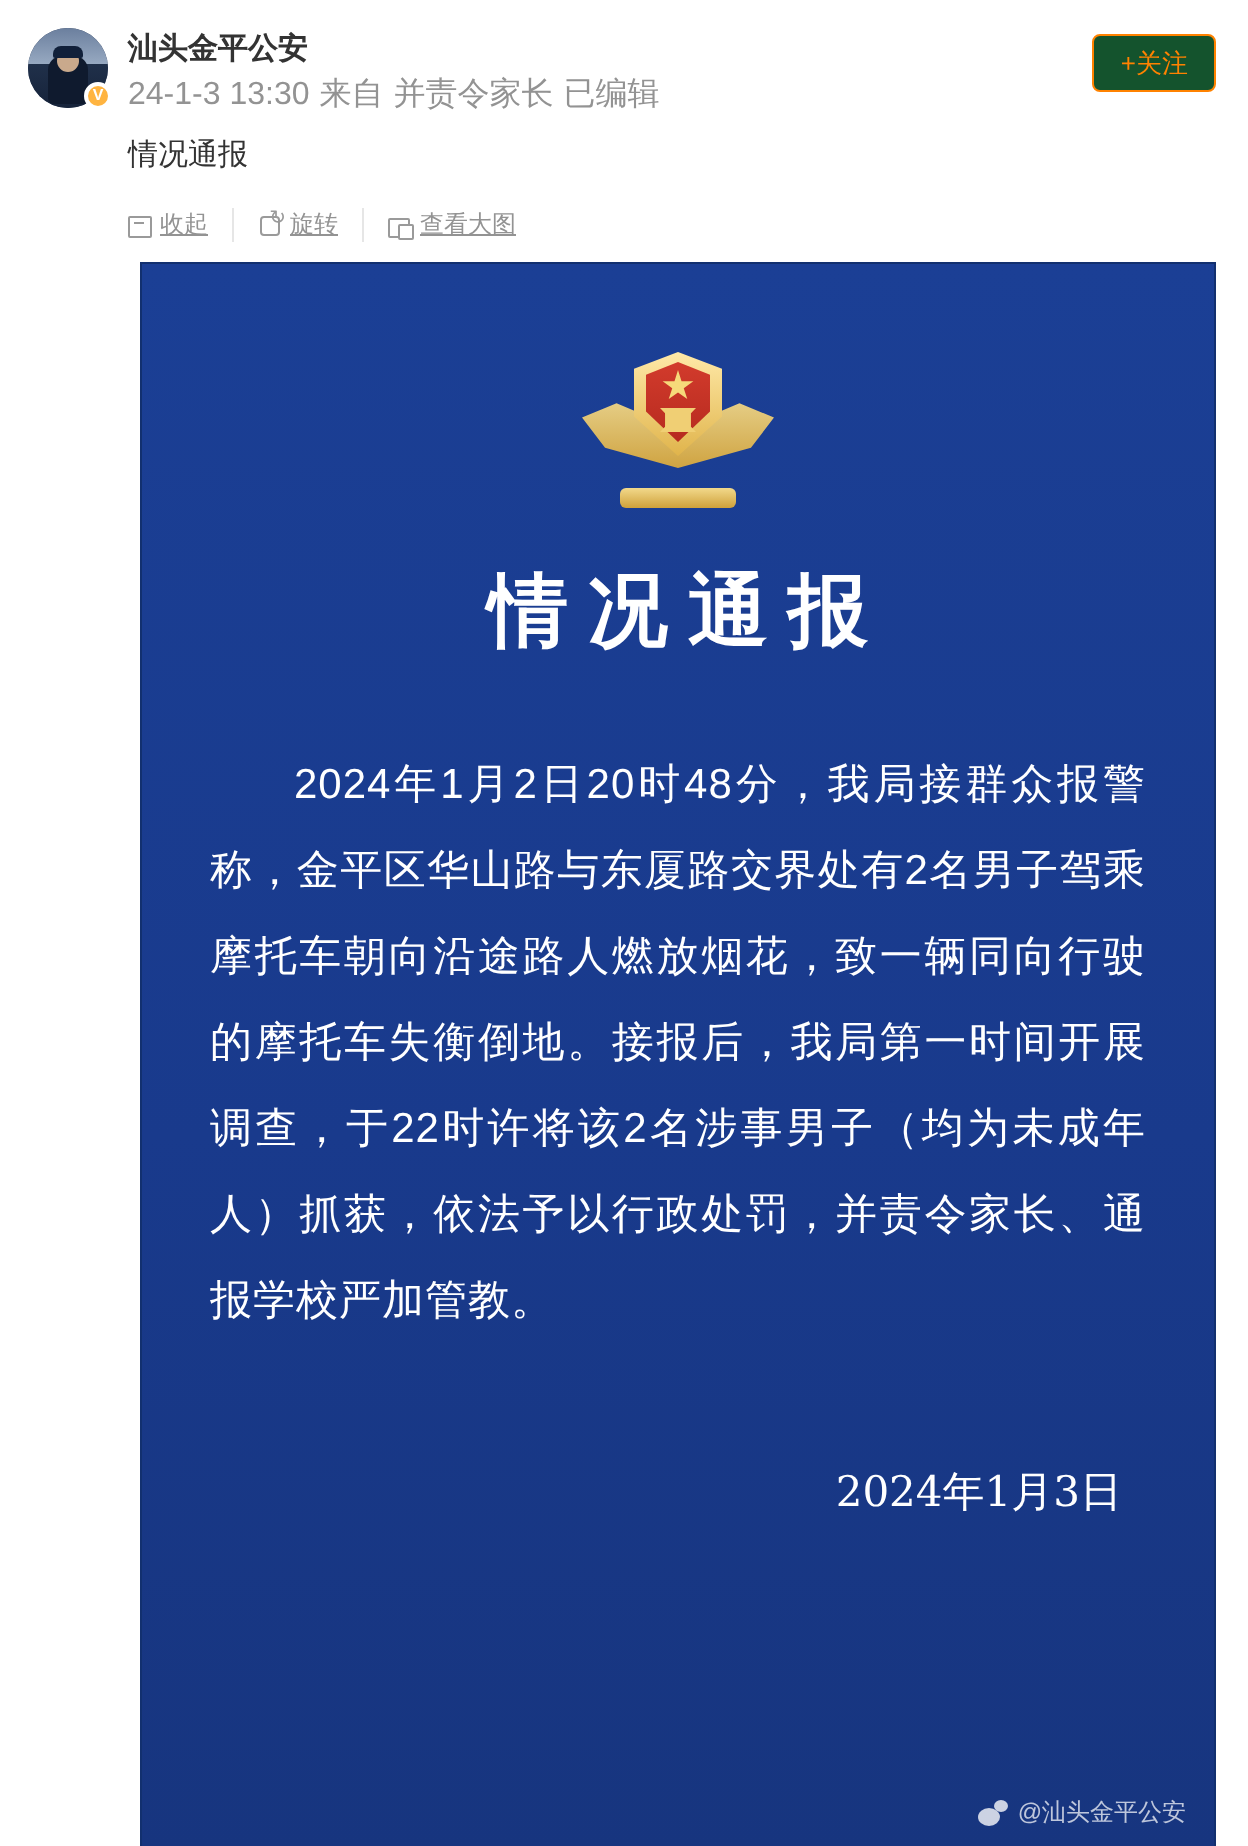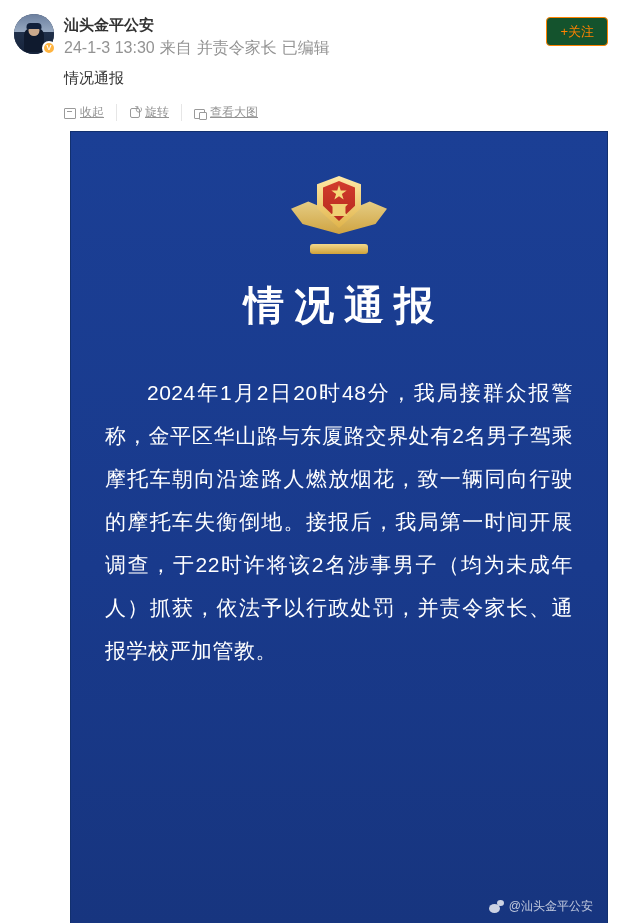--- a/index.html
+++ b/index.html
@@ -435,20 +435,21 @@
         <div class="base"></div>
       </div>
 
       <div class="notice-title">情况通报</div>
 
       <div class="notice-body">
         <span class="indent">2024年1月2日20时48分，我局接群众报警称，金平区华山路与东厦路交界处有2名男子驾乘摩托车朝向沿途路人燃放烟花，致一辆同向行驶的摩托车失衡倒地。接报后，我局第一时间开展调查，于22时许将该2名涉事男子（均为未成年人）抓获，依法予以行政处罚，并责令家长、通报学校严加管教。</span>
       </div>
 
       <div class="notice-sign">
+        <div>2024年1月3日</div>
       </div>
 
       <div class="watermark">
         <span class="wb-logo">
           <span class="e1"></span>
           <span class="e2"></span>
         </span>
         <span>@汕头金平公安</span>
       </div>
 

